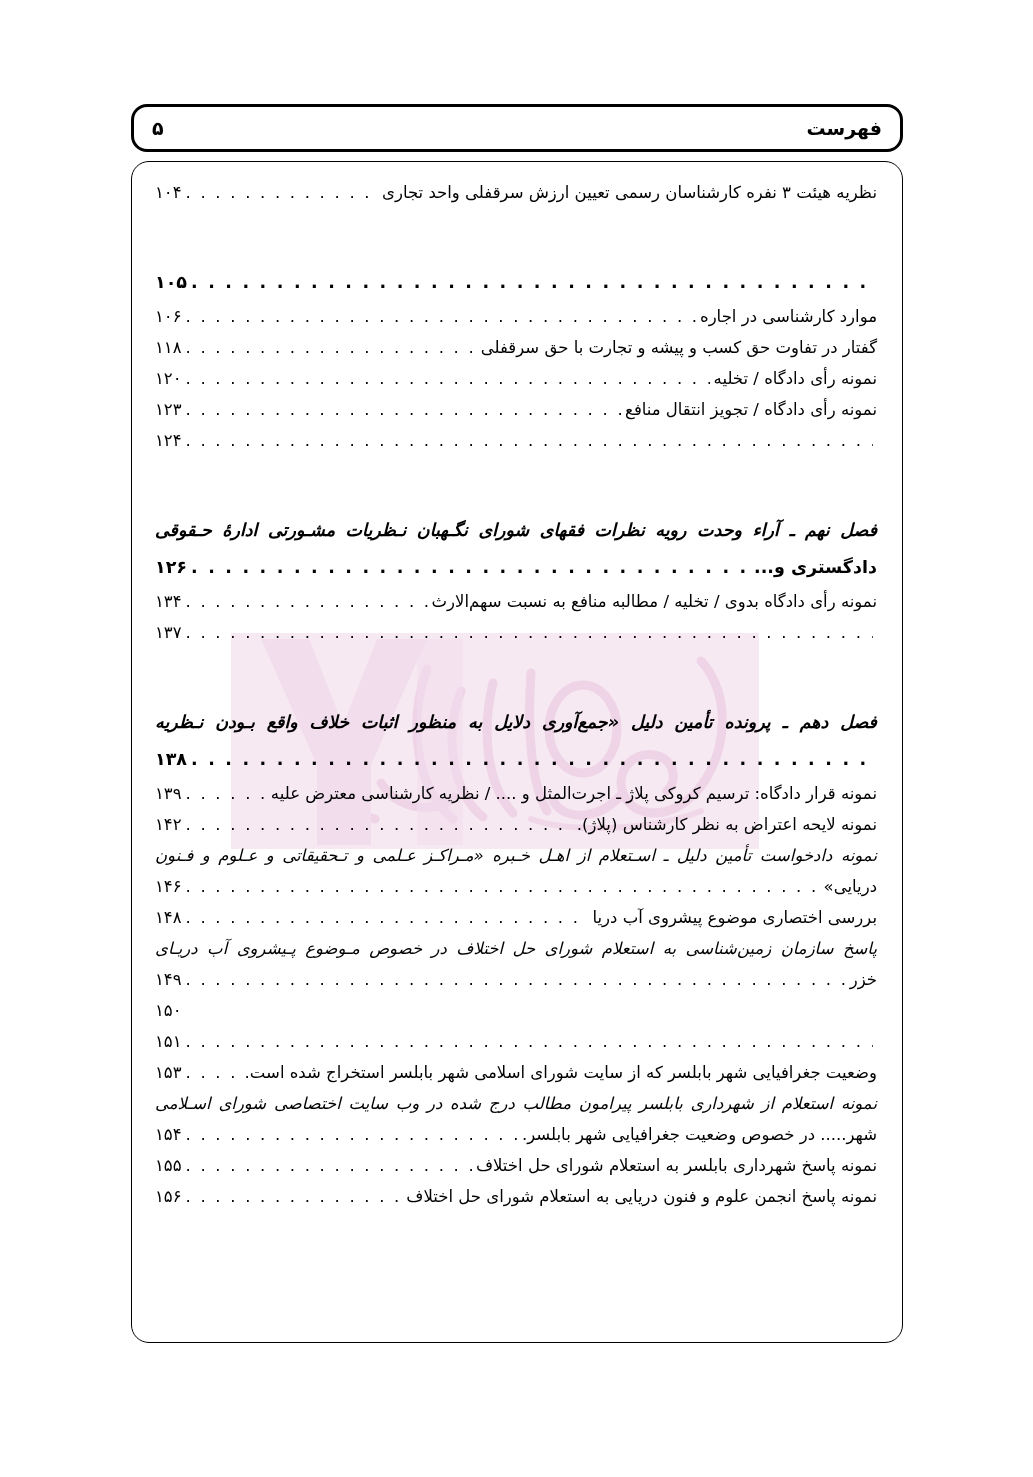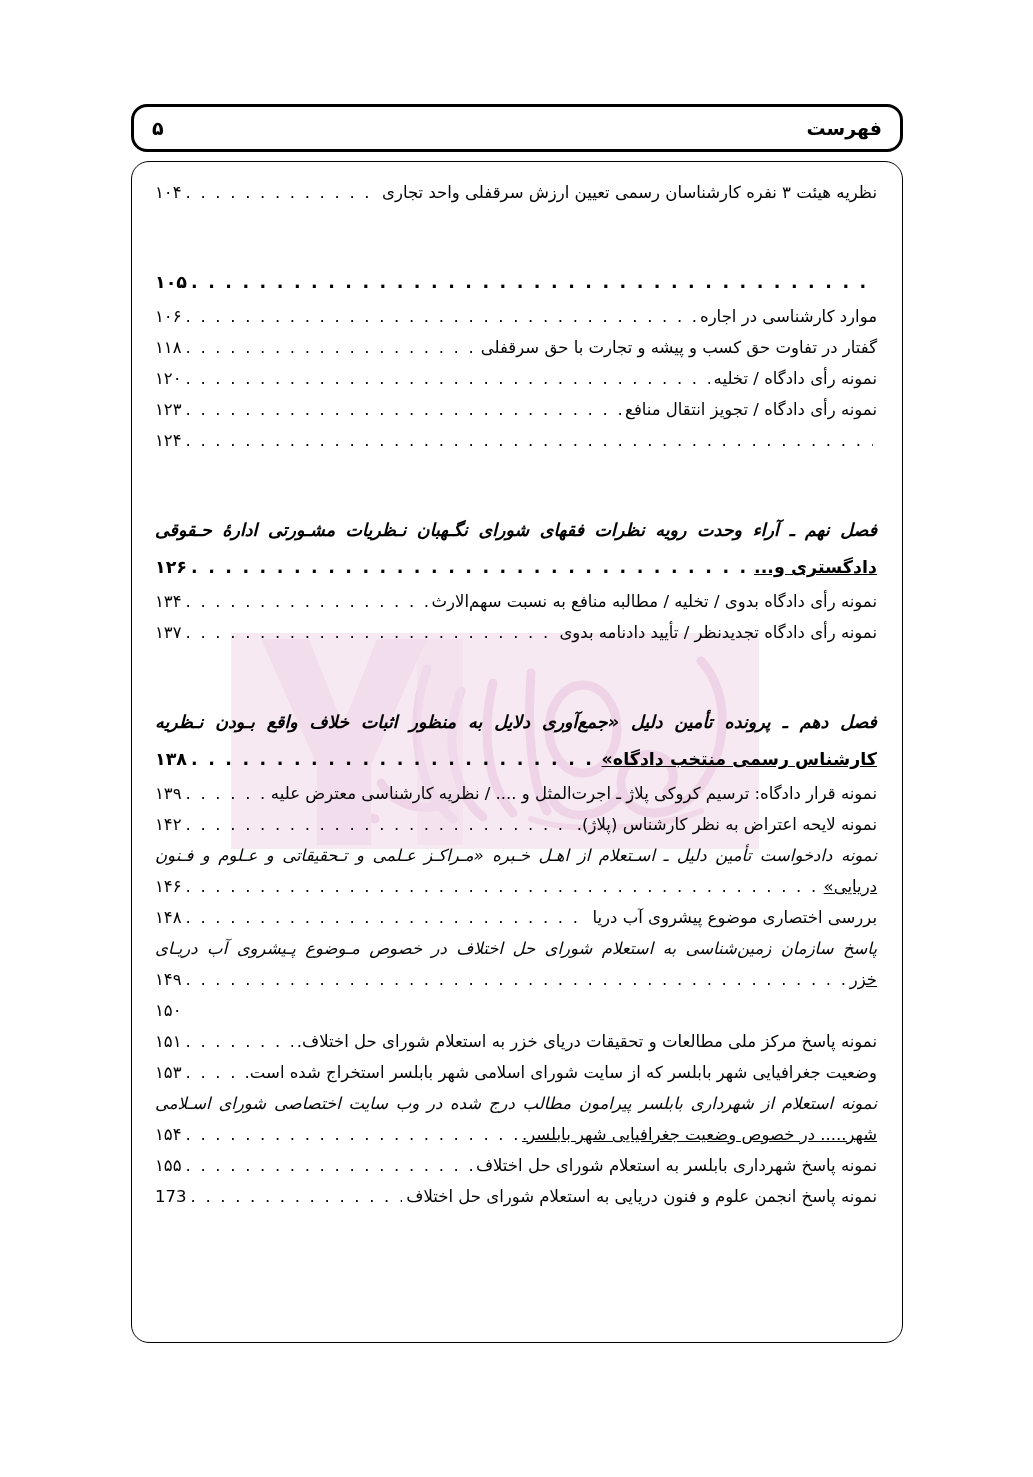--- a/index.html
+++ b/index.html
@@ -158,21 +158,20 @@
     word-spacing: 1px;
     font-style: italic;
   }
   .entry.wrap .lastline {
     display: flex;
     align-items: baseline;
     direction: rtl;
   }
   .entry.wrap .lastline .title {
     white-space: nowrap;
-    text-decoration: underline;
   }
 
   .spacer-lg { height: 56px; }
 </style>
 </head>
 <body>
 
 <div class="page">
 
   <div class="watermark">
@@ -252,29 +251,27 @@
           <span class="leader">. . . . . . . . . . . . . . . . . . . . . . . . . . . . . . . . . . . . . . . . . . . . . . . . . . . . . . . . . . . . . . . . . . . . . . . . . . . . . . . . . . . . . . . . . . . . . . . . . . . . . . .</span>
           <span class="pg">۱۲۶</span>
         </div>
       </div>
       <div class="entry normal">
         <span class="title">نمونه رأی دادگاه بدوی / تخلیه / مطالبه منافع به نسبت سهم‌الارث</span>
         <span class="leader">. . . . . . . . . . . . . . . . . . . . . . . . . . . . . . . . . . . . . . . . . . . . . . . . . . . . . . . . . . . . . . . . . . . . . . . . . . . . . . . . . . . . . . . . . . . . . . . . . . . . . . .</span>
         <span class="pg">۱۳۴</span>
       </div>
       <div class="entry normal">
-        <span class="title">نمونه رأی دادگاه تجدیدنظر / تأیید دادنامه بدوی</span>
         <span class="leader">. . . . . . . . . . . . . . . . . . . . . . . . . . . . . . . . . . . . . . . . . . . . . . . . . . . . . . . . . . . . . . . . . . . . . . . . . . . . . . . . . . . . . . . . . . . . . . . . . . . . . . .</span>
         <span class="pg">۱۳۷</span>
       </div>
       <div class="spacer-lg"></div>
       <div class="entry wrap chapter">
         <div class="wrapbody">فصل دهم ـ پرونده تأمین دلیل «جمع‌آوری دلایل به منظور اثبات خلاف واقع بـودن نـظریه</div>
         <div class="lastline">
-          <span class="title">کارشناس رسمی منتخب دادگاه»</span>
           <span class="leader">. . . . . . . . . . . . . . . . . . . . . . . . . . . . . . . . . . . . . . . . . . . . . . . . . . . . . . . . . . . . . . . . . . . . . . . . . . . . . . . . . . . . . . . . . . . . . . . . . . . . . . .</span>
           <span class="pg">۱۳۸</span>
         </div>
       </div>
       <div class="entry normal">
         <span class="title">نمونه قرار دادگاه: ترسیم کروکی پلاژ ـ اجرت‌المثل و .... / نظریه کارشناسی معترض علیه</span>
         <span class="leader">. . . . . . . . . . . . . . . . . . . . . . . . . . . . . . . . . . . . . . . . . . . . . . . . . . . . . . . . . . . . . . . . . . . . . . . . . . . . . . . . . . . . . . . . . . . . . . . . . . . . . . .</span>
         <span class="pg">۱۳۹</span>
       </div>
       <div class="entry normal">
@@ -301,21 +298,20 @@
           <span class="title">خزر</span>
           <span class="leader">. . . . . . . . . . . . . . . . . . . . . . . . . . . . . . . . . . . . . . . . . . . . . . . . . . . . . . . . . . . . . . . . . . . . . . . . . . . . . . . . . . . . . . . . . . . . . . . . . . . . . . .</span>
           <span class="pg">۱۴۹</span>
         </div>
       </div>
       <div class="entry normal">
         <span class="leader"></span>
         <span class="pg">۱۵۰</span>
       </div>
       <div class="entry normal">
-        <span class="title">نمونه پاسخ مرکز ملی مطالعات و تحقیقات دریای خزر به استعلام شورای حل اختلاف.</span>
         <span class="leader">. . . . . . . . . . . . . . . . . . . . . . . . . . . . . . . . . . . . . . . . . . . . . . . . . . . . . . . . . . . . . . . . . . . . . . . . . . . . . . . . . . . . . . . . . . . . . . . . . . . . . . .</span>
         <span class="pg">۱۵۱</span>
       </div>
       <div class="entry normal">
         <span class="title">وضعیت جغرافیایی شهر بابلسر که از سایت شورای اسلامی شهر بابلسر استخراج شده است.</span>
         <span class="leader">. . . . . . . . . . . . . . . . . . . . . . . . . . . . . . . . . . . . . . . . . . . . . . . . . . . . . . . . . . . . . . . . . . . . . . . . . . . . . . . . . . . . . . . . . . . . . . . . . . . . . . .</span>
         <span class="pg">۱۵۳</span>
       </div>
       <div class="entry wrap normal">
         <div class="wrapbody">نمونه استعلام از شهرداری بابلسر پیرامون مطالب درج شده در وب سایت اختصاصی شورای اسـلامی</div>
@@ -326,17 +322,17 @@
         </div>
       </div>
       <div class="entry normal">
         <span class="title">نمونه پاسخ شهرداری بابلسر به استعلام شورای حل اختلاف</span>
         <span class="leader">. . . . . . . . . . . . . . . . . . . . . . . . . . . . . . . . . . . . . . . . . . . . . . . . . . . . . . . . . . . . . . . . . . . . . . . . . . . . . . . . . . . . . . . . . . . . . . . . . . . . . . .</span>
         <span class="pg">۱۵۵</span>
       </div>
       <div class="entry normal">
         <span class="title">نمونه پاسخ انجمن علوم و فنون دریایی به استعلام شورای حل اختلاف</span>
         <span class="leader">. . . . . . . . . . . . . . . . . . . . . . . . . . . . . . . . . . . . . . . . . . . . . . . . . . . . . . . . . . . . . . . . . . . . . . . . . . . . . . . . . . . . . . . . . . . . . . . . . . . . . . .</span>
-        <span class="pg">173</span>
+        <span class="pg">۱۵۶</span>
       </div>
     </div>
 
 </div>
 
 </body></html>

